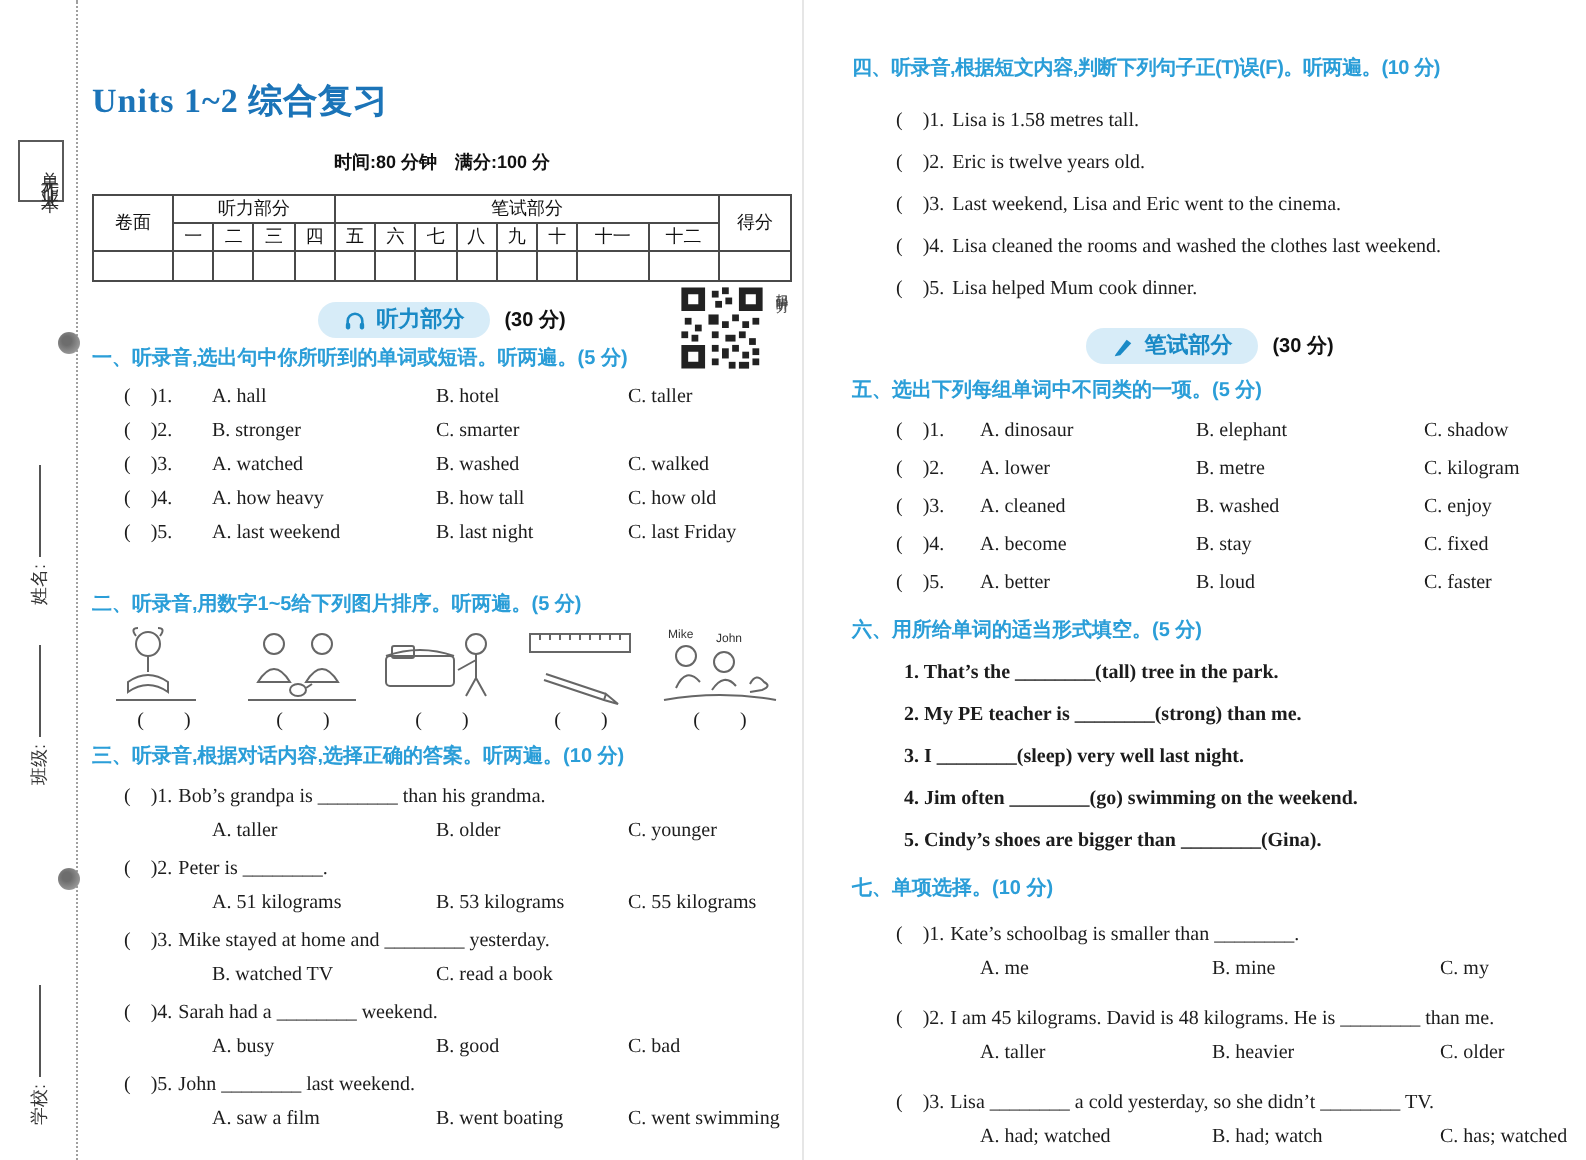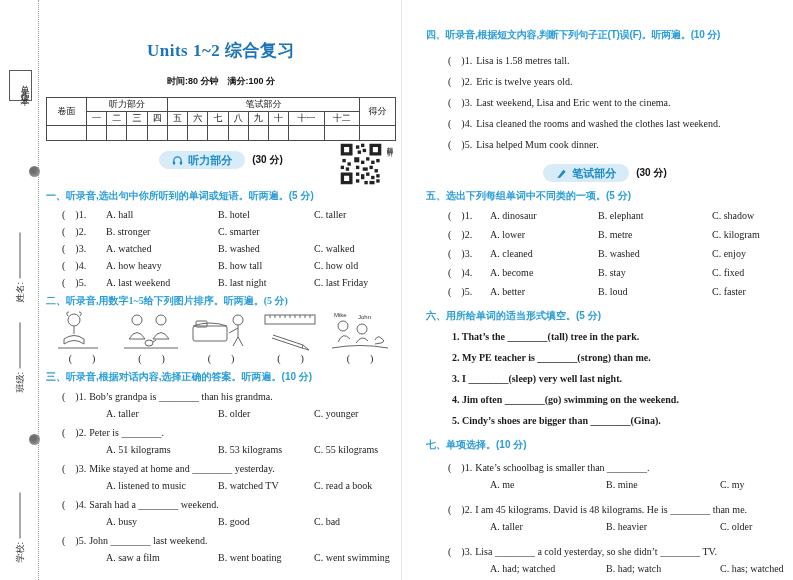--- a/index.html
+++ b/index.html
@@ -23,42 +23,42 @@
   .g-name   { left:-28px; top:248px; }
   .g-class  { left:-28px; top:338px; }
   .g-school { left:-28px; top:508px; }
   .blank-line { display:inline-block; width:46px; height:0; border-top:1px solid #555; }
 
   
   .page { position:absolute; top:0; height:580px; }
   .page-left  { left:46px;  width:350px; }
   .page-right { left:414px; width:358px;margin-left:12px; }
 
-  .title { margin-top:40px; text-align:center; font-weight:bold; font-size:17px;
+  .title { margin-top:40px; font-weight:bold; font-size:17px;
            line-height:22px; color:#1b74b8; letter-spacing:.5px; }
   .subtitle { margin-top:13px; text-align:center; font-family:"Liberation Sans", sans-serif;
               font-weight:bold; font-size:9px; color:#111; }
 
   .score-table { width:100%; margin-top:9px; border-collapse:collapse;
                  font-family:Liberation Serif, serif; font-size:9px; color:#111; }
   .score-table td { border:1px solid #4a4a4a; text-align:center; height:13px; padding:0 1px; }
   .score-table .empty td { height:15px; }
   .w-corner { width:40px; } .w-score { width:36px; }
 
   .banner-row { display:flex; justify-content:center; align-items:center; gap:7px;
                 font-family:"Liberation Sans", sans-serif; }
   .pl-banner { margin-top:10px; } .pr-banner { margin-top:9px; }
   .banner-pill { display:inline-flex; align-items:center; gap:5px; background:#d7ecf8;
                  border-radius:10px; padding:2px 13px; color:#1a8ac6; font-weight:bold;
                  font-size:11px; line-height:14px; }
   .banner-points { font-weight:bold; font-size:10px; color:#111; }
 
   .sec-h { font-family:"Liberation Sans", sans-serif; font-weight:bold; font-size:10px;
            color:#2b9ed8; white-space:nowrap; line-height:13px; }
-  .h1 { margin-top:20px; } .h2 { margin-top:3px;font-family:Liberation Serif, serif; } .h3 { margin-top:5px; }
+  .h1 { margin-top:4px; } .h2 { margin-top:21px; } .h3 { margin-top:5px; }
   .h4 { margin-top:28px; letter-spacing:-.2px; } .h5 { margin-top:7px; }
   .h6 { margin-top:8px; } .h7 { margin-top:7px; }
 
   .pre { white-space:pre; }
   .row3 { display:grid; grid-template-columns:44px 112px 96px auto; padding-left:16px;
           font-size:10px; line-height:17px; }
   .s1-rows { margin-top:4px; }
   .row3b { display:grid; grid-template-columns:42px 108px 114px auto; padding-left:22px;
            font-size:10px; line-height:19px; }
   .s5-rows { margin-top:4px; }
@@ -316,21 +316,20 @@
         <span>C. 55 kilograms</span>
       </div>
     </div>
     <div class="q-item">
       <div class="stem">
         <span class="pre">(    )3.</span>
         <span>Mike stayed at home and ________ yesterday.</span>
       </div>
       <div class="row3">
         <span></span>
-        <span>A. listened to music</span>
         <span>B. watched TV</span>
         <span>C. read a book</span>
       </div>
     </div>
     <div class="q-item">
       <div class="stem">
         <span class="pre">(    )4.</span>
         <span>Sarah had a ________ weekend.</span>
       </div>
       <div class="row3">

